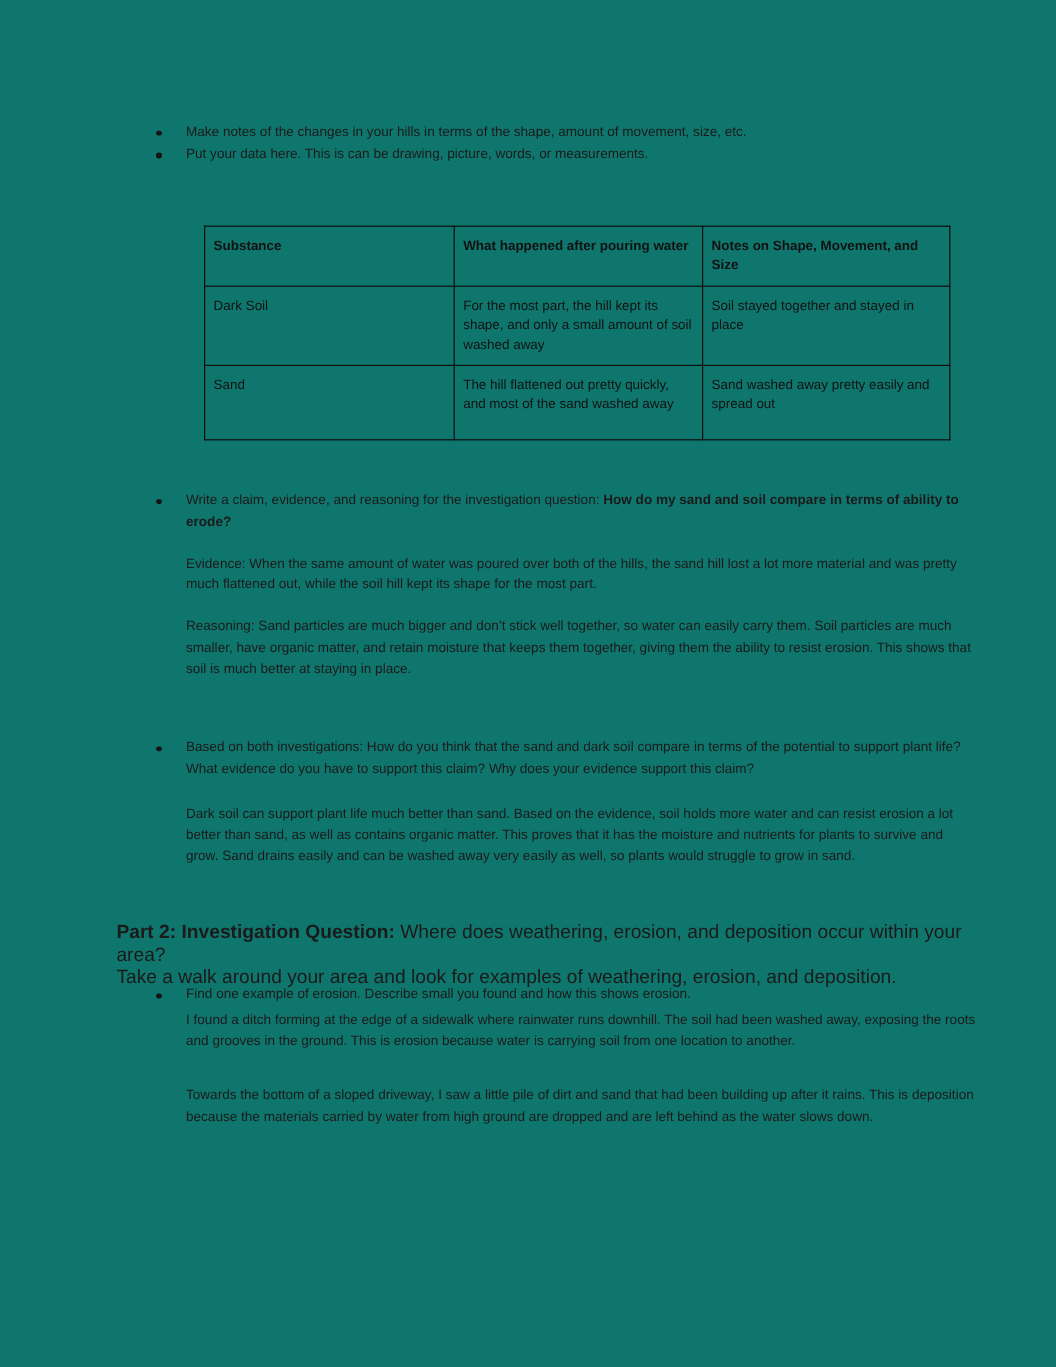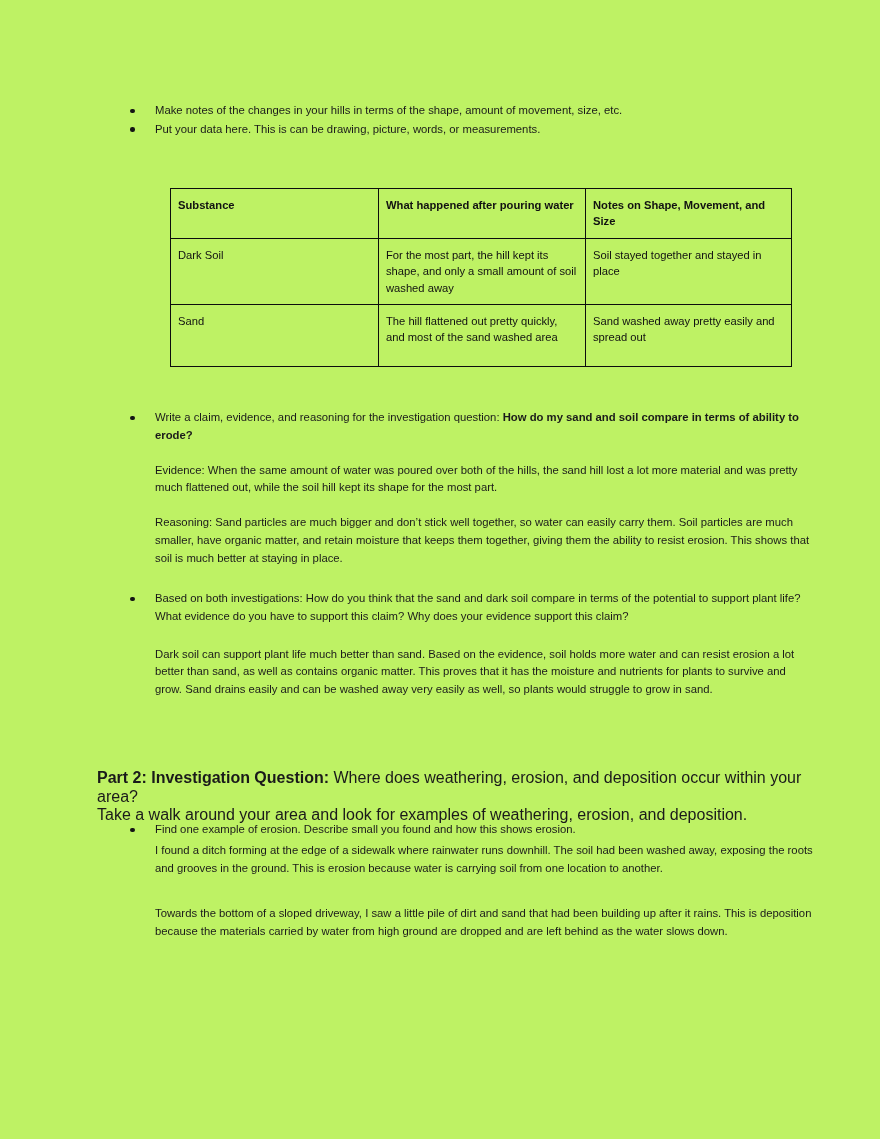--- a/index.html
+++ b/index.html
@@ -14,21 +14,21 @@
     position: relative;
     font-family: "Liberation Sans", sans-serif;
     color: #000000;
     -webkit-font-smoothing: antialiased;
   }
   .page {
     position: absolute;
     top: 0; left: 0;
     width: 880px;
     height: 1139px;
-    background: #bef264;
+    background: #0f766e;
     overflow: hidden;
   }
 
   
   .bullet-row {
     position: relative;
     padding-left: 34px;          
     font-size: 11.3px;
     line-height: 17.8px;
     color: #1a1a1a;
@@ -98,21 +98,21 @@
     width: 700px;
   }
   .cer-block .bullet-row { width: 660px; }
   .cer-block .para {
     margin-top: 17px;
     width: 655px;
   }
   .q2-block {
     position: absolute;
     left: 121px;
-    top: 590px;
+    top: 615px;
     width: 700px;
   }
   .q2-block .para { margin-top: 20px; width: 660px; }
 
   
   .part2-head {
     position: absolute;
     left: 97px;
     top: 769px;
     width: 720px;
@@ -156,21 +156,21 @@
           <th>What happened after pouring water</th>
           <th>Notes on Shape, Movement, and Size</th>
         </tr>
         <tr class="row-body">
           <td>Dark Soil</td>
           <td>For the most part, the hill kept its shape, and only a small amount of soil washed away</td>
           <td>Soil stayed together and stayed in place</td>
         </tr>
         <tr class="row-body">
           <td>Sand</td>
-          <td>The hill flattened out pretty quickly, and most of the sand washed area</td>
+          <td>The hill flattened out pretty quickly, and most of the sand washed away</td>
           <td>Sand washed away pretty easily and spread out</td>
         </tr>
       </tbody>
     </table>
   </div>
 
   <div class="cer-block">
     <div class="bullet-row"><span>Write a claim, evidence, and reasoning for the investigation question: </span><b>How do my sand and soil compare in terms of ability to erode?</b></div>
     <div class="plain-row para">Evidence: When the same amount of water was poured over both of the hills, the sand hill lost a lot more material and was pretty much flattened out, while the soil hill kept its shape for the most part.</div>
     <div class="plain-row para">Reasoning: Sand particles are much bigger and don’t stick well together, so water can easily carry them. Soil particles are much smaller, have organic matter, and retain moisture that keeps them together, giving them the ability to resist erosion. This shows that soil is much better at staying in place.</div>

